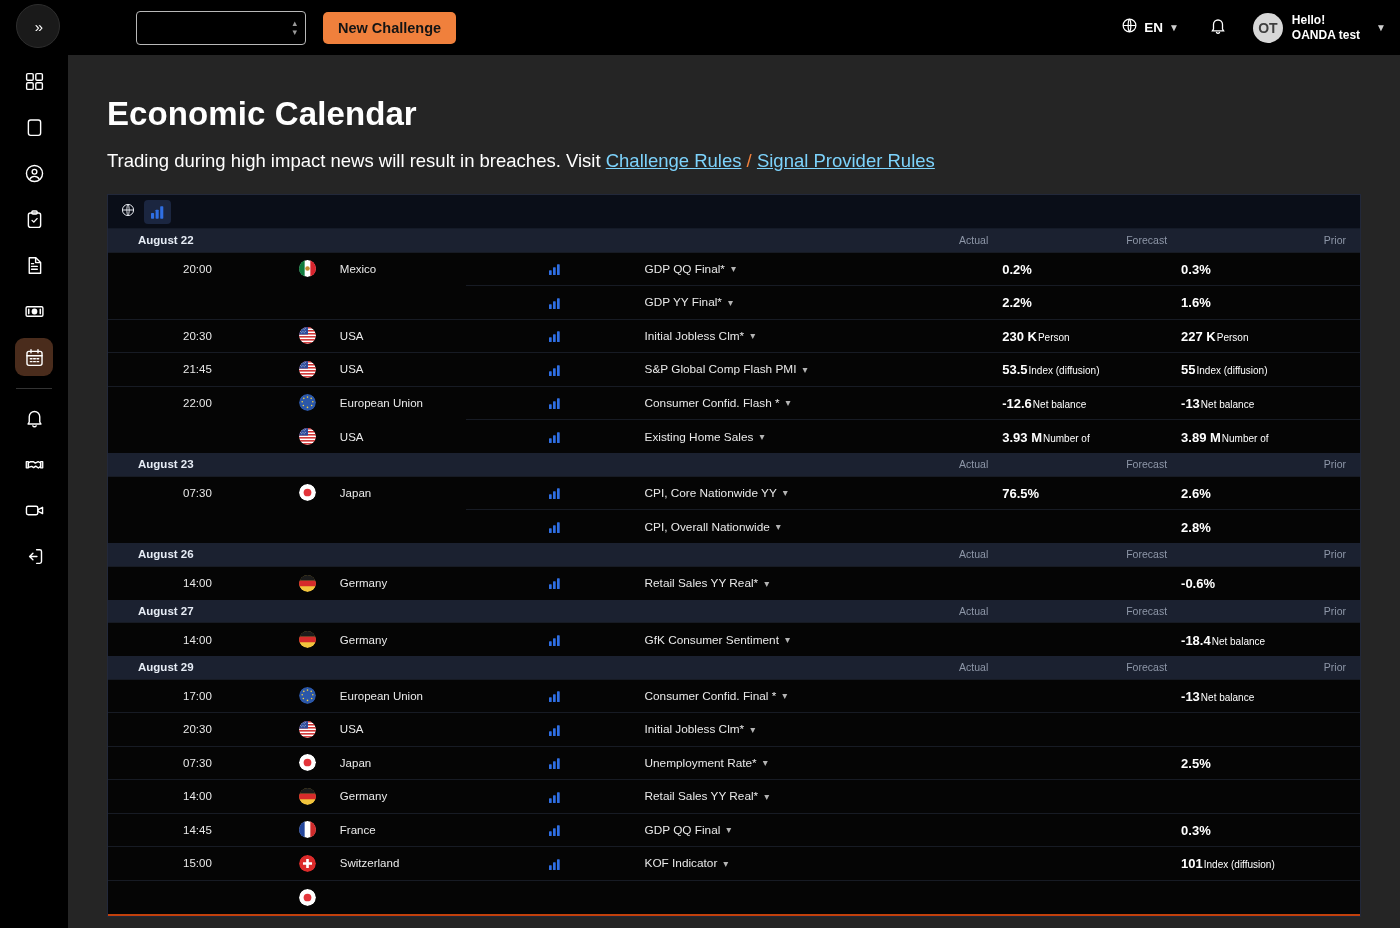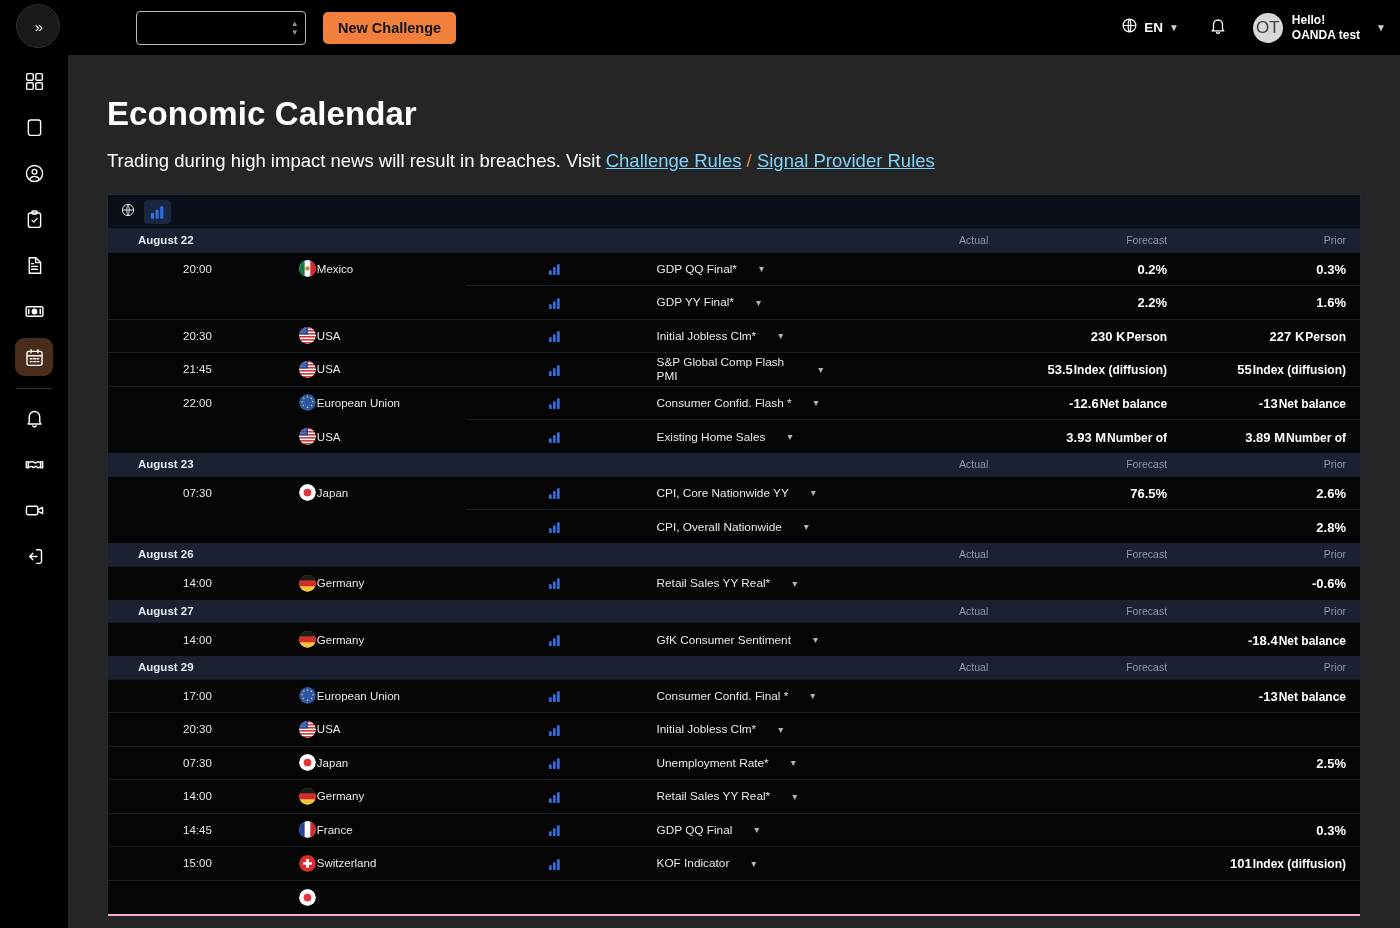--- a/index.html
+++ b/index.html
@@ -63,21 +63,21 @@
     display: flex; align-items: center; gap: 0;
   }
   .lang-box { display: flex; align-items: center; gap: 6px; cursor: pointer; margin-right: 30px; }
   .lang-box .lbl { color: #fff; font-size: 13.5px; font-weight: 700; }
   .chev { color: #cfcfcf; font-size: 10px; }
   #bell { cursor: pointer; margin-right: 26px; }
   .avatar {
     width: 30px; height: 30px; border-radius: 50%;
     background: #d7d7d7; color: #3f3f3f;
     display: flex; align-items: center; justify-content: center;
-    font-size: 17px; font-weight: 400; margin-right: 9px;
+    font-size: 14px; font-weight: 700; margin-right: 9px;
   }
   .greet { line-height: 1.22; margin-right: 16px; cursor: pointer; }
   .greet .l1 { color: #fff; font-size: 12px; font-weight: 700; }
   .greet .l2 { color: #fff; font-size: 12px; font-weight: 700; }
 
   
   #main {
     position: absolute; left: 68px; top: 55px; right: 0; bottom: 0;
     background: #252525; overflow: hidden;
   }
@@ -87,21 +87,21 @@
   }
   #subtitle {
     margin: 17px 0 0 39px; color: #fff; font-size: 18.5px;
   }
   #subtitle a { color: #7dd3fc; text-decoration: underline; cursor: pointer; }
   #subtitle .sep { color: #f0803c; }
 
   
   #calendar {
     margin: 22px 39px 0 39px;
-    background: #f9a8d4;
+    background: #c2410c;
     border: 1px solid #22283a;
     height: 723px; overflow: hidden;
   }
   #cal-toolbar {
     height: 34px; background: #0a0e18;
     display: flex; align-items: center; padding: 0 6px;
     border-bottom: 1px solid #151b28;
   }
   .tbtn {
     width: 27px; height: 24px; margin-right: 3px;
@@ -123,34 +123,34 @@
 
   tr.ev-row td {
     background: #050505; height: 33.5px;
     border-top: 1px solid #171b24;
     vertical-align: middle;
   }
   tr.ev-row td.time {
     color: #e9e9e9; font-size: 11.5px; text-align: center; width: 62px;
   }
   td.country { width: 165px; }
-  .cwrap { display: flex; align-items: center; gap: 1px; padding-left: 12px; }
+  .cwrap { display: flex; align-items: center; gap: 24px; padding-left: 12px; }
   .cname { color: #eaeaea; font-size: 11.5px; white-space: nowrap; }
   .flag { width: 17px; height: 17px; border-radius: 50%; overflow: hidden; flex: 0 0 17px; display:block; }
   td.impact { width: 45px; text-align: center; }
   td.evname { }
-  .ewrap { display: flex; align-items: center; gap: 22px; margin-left: 12px; }
+  .ewrap { display: flex; align-items: center; gap: 6px; }
   .etext { color: #e9e9e9; font-size: 11.8px; }
   .caret { color: #b4b4b4; font-size: 10px; }
-  td.val { text-align: right; padding-right: 14px; white-space: nowrap; }
+  td.val { text-align: left; padding-right: 14px; white-space: nowrap; }
   td.val.actual { width: 180px; }
   td.val.forecast { width: 210px; }
   td.val.prior { width: 215px; }
   .num { color: #fff; font-size: 13px; font-weight: 700; }
-  .unit { color: #fff; font-size: 12px; font-weight: 700; margin-left: 1px; }
+  .unit { color: #fff; font-size: 10px; font-weight: 400; margin-left: 1px; }
 
   tr.ev-row.indent td.time, tr.ev-row.indent td.country { border-top-color: transparent; }
   tr.ev-row.indent td.time { color: transparent; }
   .bar-ico { display: inline-block; vertical-align: middle; }
 </style>
 </head>
 <body>
 
 <div id="sidebar">
   <div class="nav" id="sidebar-nav">

